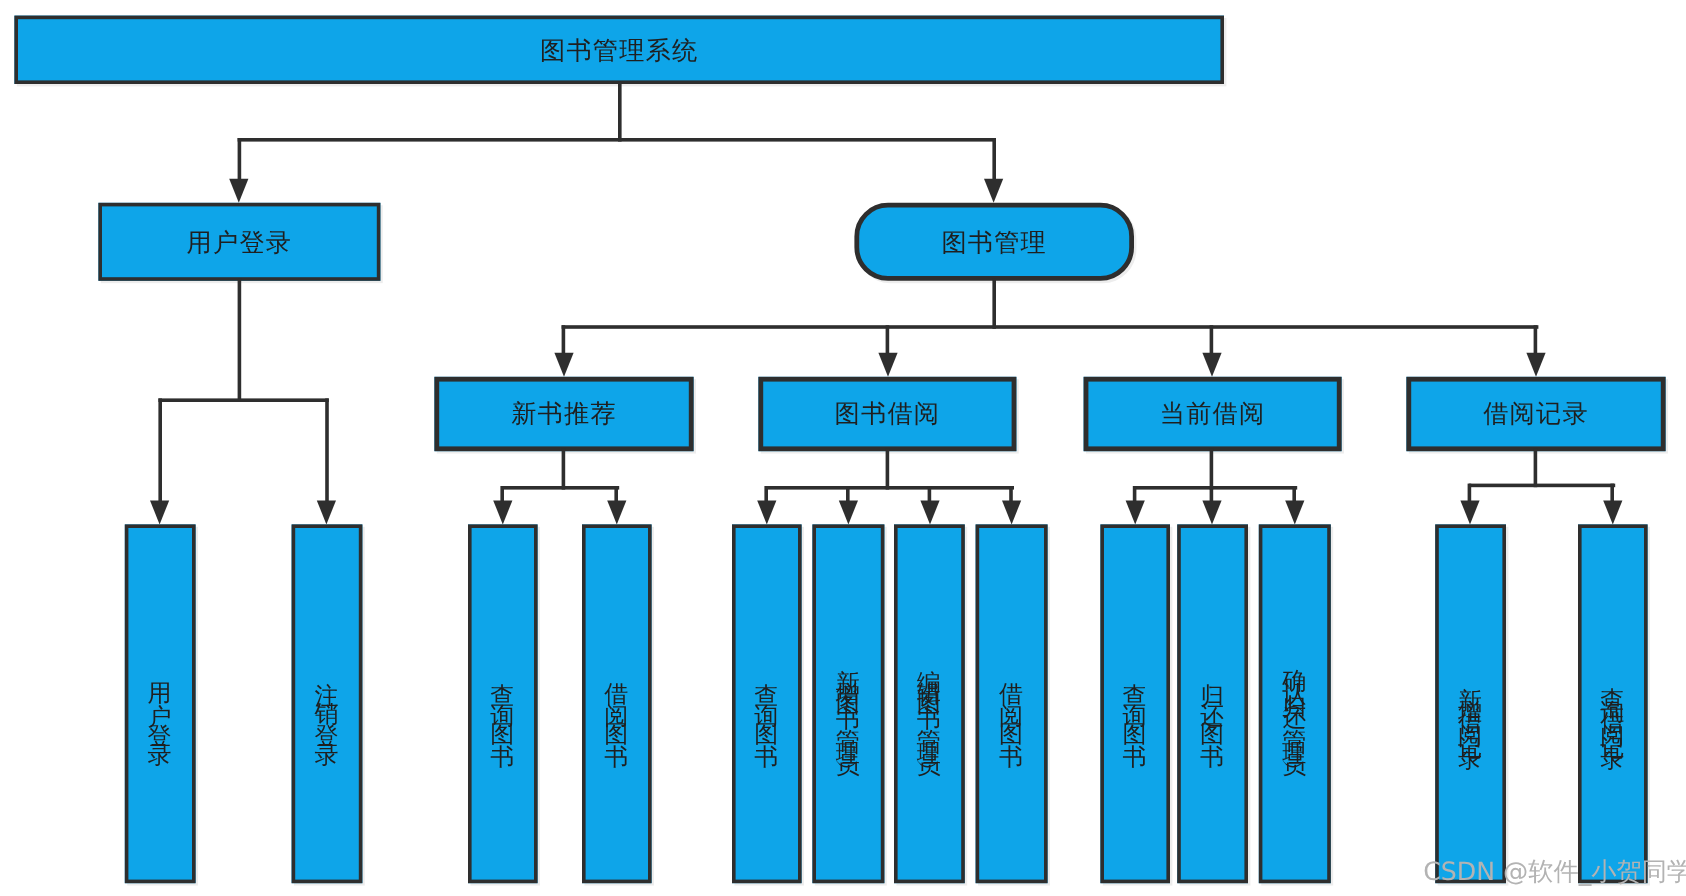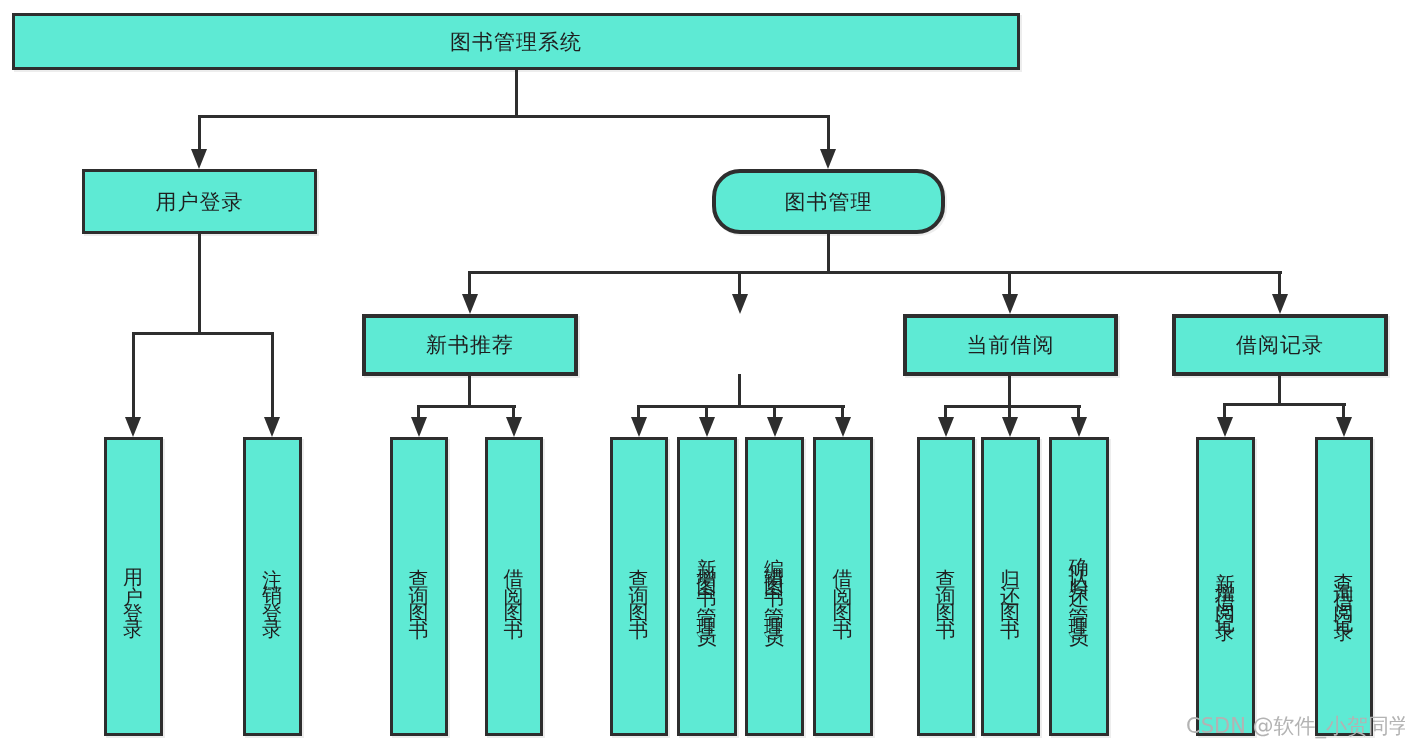--- a/index.html
+++ b/index.html
@@ -9,21 +9,21 @@
     --watermark:#b3b3b3;
   }
   html,body{margin:0;padding:0;background:var(--bg);}
   body{font-family:"DejaVu Sans","Liberation Sans",sans-serif;}
   .stage{position:relative;width:1405px;height:747px;background:var(--bg);overflow:hidden;}
 
   
   .box{
     position:absolute;
     border:3px solid var(--line);
-    background:#5eead4;
+    background:#0ea5e9;
     box-sizing:border-box;
     display:flex;align-items:center;justify-content:center;
     color:var(--text);
     box-shadow:2px 2px 0 rgba(0,0,0,0.07);
   }
   .hbox{font-size:21px;letter-spacing:1px;}
   .root{left:12px;top:13px;width:1008px;height:57px;}
   .l1a{left:82px;top:169px;width:235px;height:65px;}
   .l1b{left:712px;top:169px;width:233px;height:65px;border-width:4px;border-radius:28px;}
   .l2{top:314px;height:62px;border-width:4px;}
@@ -100,20 +100,23 @@
   <div class="vline" style="left:738px;top:271px;height:26px;"></div>
   <div class="arr" style="left:732px;top:294px;"></div>
   <div class="vline" style="left:1008px;top:271px;height:26px;"></div>
   <div class="arr" style="left:1002px;top:294px;"></div>
   <div class="vline" style="left:1278px;top:271px;height:26px;"></div>
   <div class="arr" style="left:1272px;top:294px;"></div>
 
   <div class="box l2 l2a hbox">
     <span>新书推荐</span>
   </div>
+  <div class="box l2 l2b hbox">
+    <span>图书借阅</span>
+  </div>
   <div class="box l2 l2d hbox">
     <span>借阅记录</span>
   </div>
   <div class="box l2 l2c hbox">
     <span>当前借阅</span>
   </div>
 
   <div class="vline" style="left:468px;top:374px;height:34px;"></div>
   <div class="hline" style="left:418px;top:405px;width:98px;"></div>
   <div class="vline" style="left:417px;top:405px;height:16px;"></div>

